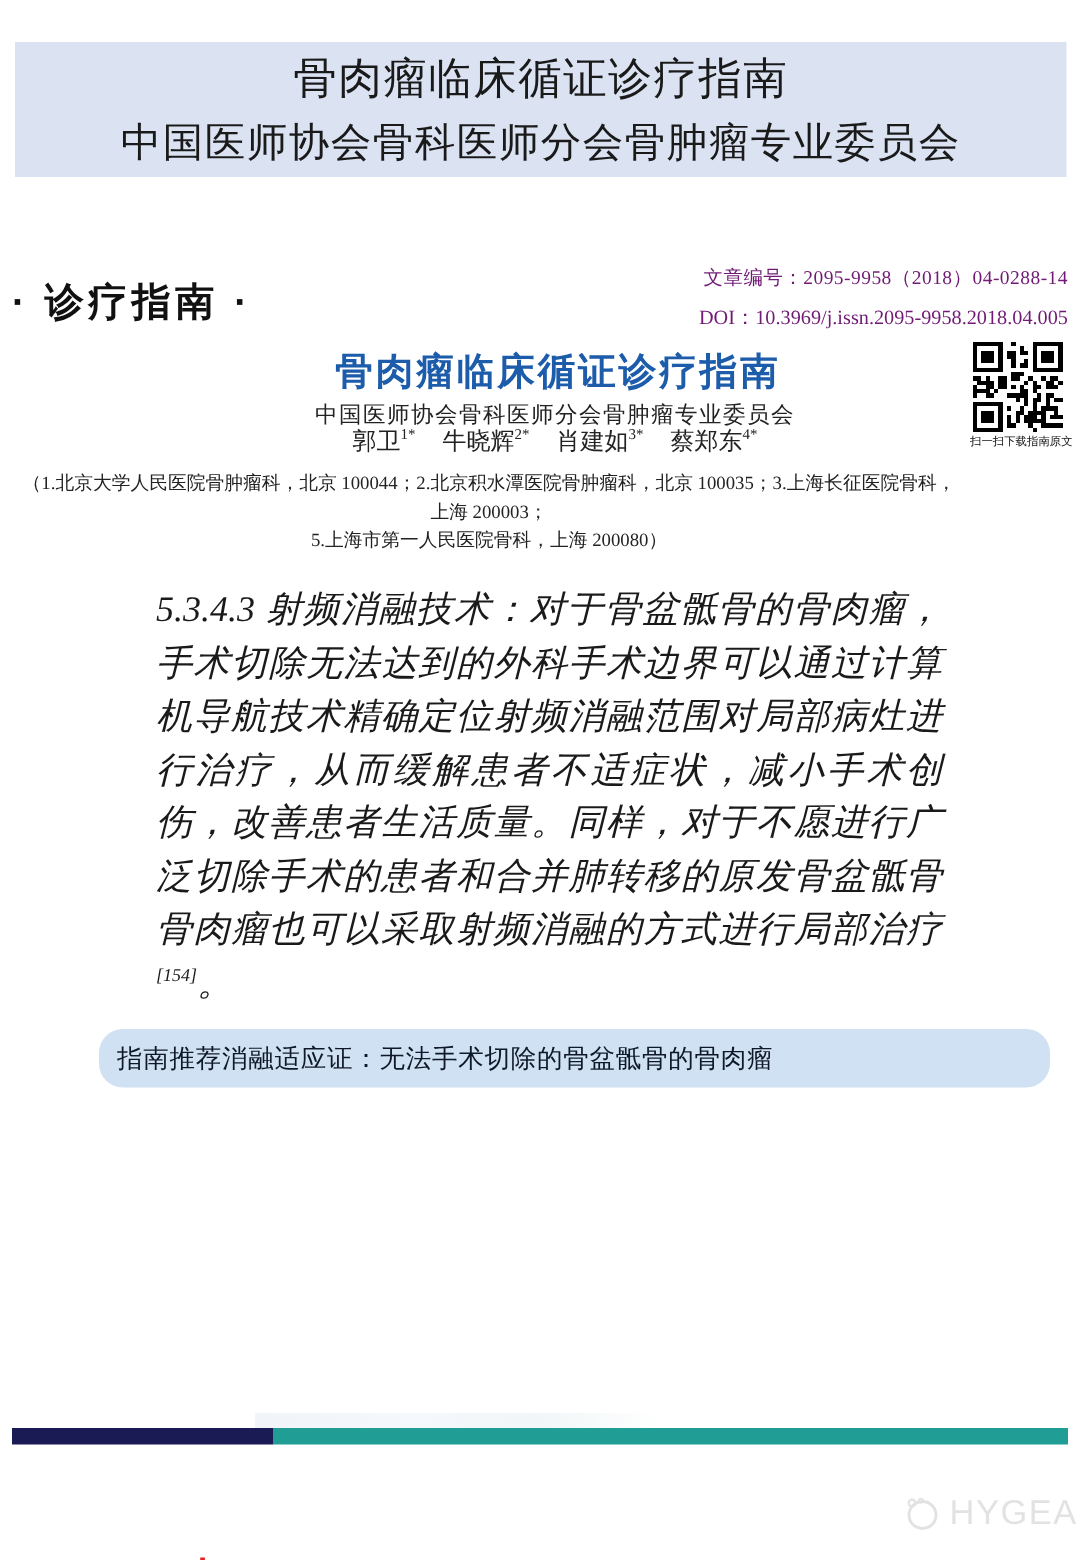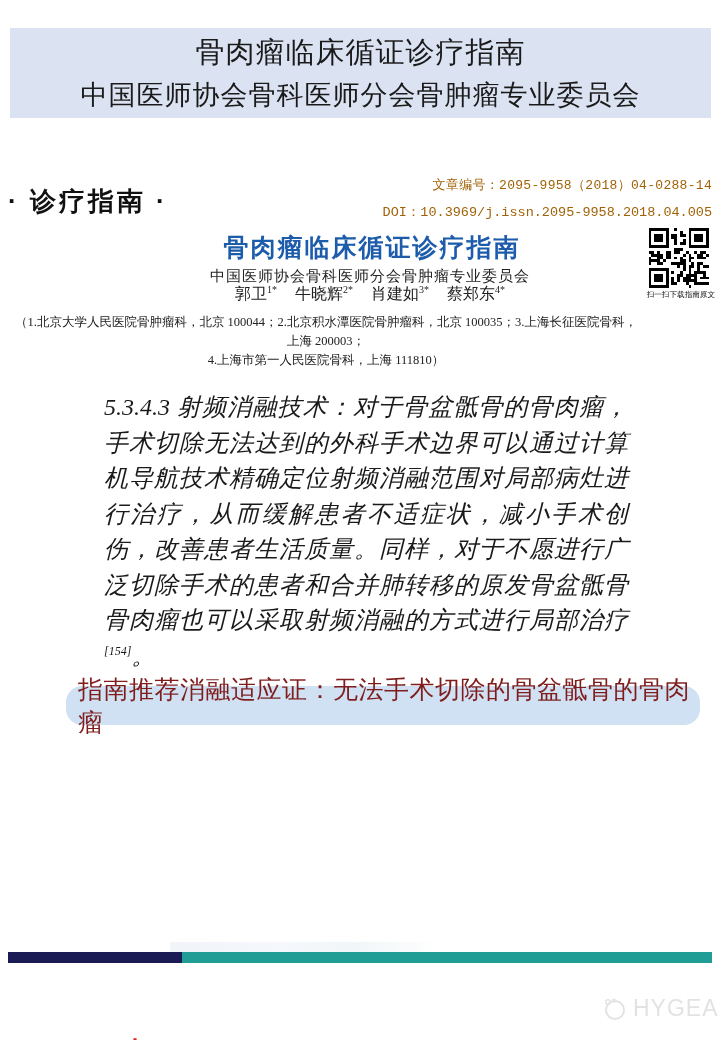--- a/index.html
+++ b/index.html
@@ -36,22 +36,22 @@
     color: #111;
     letter-spacing: 3px;
     font-family: "Liberation Sans", "DejaVu Sans", sans-serif;
   }
 
   
   .meta {
     position: absolute;
     right: 8px; top: 176px;
     text-align: right;
-    color: #a16207;
-    font-family: Liberation Mono, monospace;
+    color: #701a75;
+    font-family: Liberation Serif, serif;
   }
   .meta .article-no { font-size: 13px; letter-spacing: 0.3px; }
   .meta .doi { font-size: 13.5px; margin-top: 9px; margin-left: 20px; }
 
   
   .article-title {
     position: absolute;
     left: 0; top: 231px;
     width: 744px;
     text-align: center;
@@ -127,22 +127,22 @@
   .body-para sup { font-size: 12px; line-height: 0; }
 
   
   .highlight {
     position: absolute;
     left: 66px; top: 686px;
     width: 634px; height: 39px;
     background: var(--highlight-bg, #cfe1f2);
     display: flex; align-items: center;
     padding-left: 12px;
-    font-size: 25px;
-    color: #7f1d1d;
+    font-size: 17px;
+    color: #0f172a;
     letter-spacing: 0.5px;
     border-radius: 16px;
   }
 
   
   .ghost-smudge {
     position: absolute;
     left: 170px; top: 942px;
     width: 270px; height: 10px;
     background: linear-gradient(90deg, #eef1f8 0%, #f3f6fb 40%, #eef4f6 70%, transparent 100%);
@@ -215,21 +215,21 @@
 
   <div class="authors">
     <span class="author"><span>郭卫</span><sup>1*</sup></span>
     <span class="author"><span>牛晓辉</span><sup>2*</sup></span>
     <span class="author"><span>肖建如</span><sup>3*</sup></span>
     <span class="author"><span>蔡郑东</span><sup>4*</sup></span>
   </div>
 
   <div class="affiliations">
     <div>（1.北京大学人民医院骨肿瘤科，北京 100044；2.北京积水潭医院骨肿瘤科，北京 100035；3.上海长征医院骨科，上海 200003；</div>
-    <div>4.上海市第一人民医院骨科，上海 111810）</div>
+    <div>5.上海市第一人民医院骨科，上海 200080）</div>
   </div>
 
   <div class="qr-wrap">
     <div class="qr-box">
         <svg viewBox="0 0 21 21" shape-rendering="crispEdges" fill="#000">
           <rect x="9" y="0" width="1" height="1"></rect>
           <rect x="11" y="1" width="1" height="1"></rect>
           <rect x="8" y="2" width="1" height="1"></rect>
           <rect x="9" y="2" width="1" height="1"></rect>
           <rect x="11" y="2" width="1" height="1"></rect>

